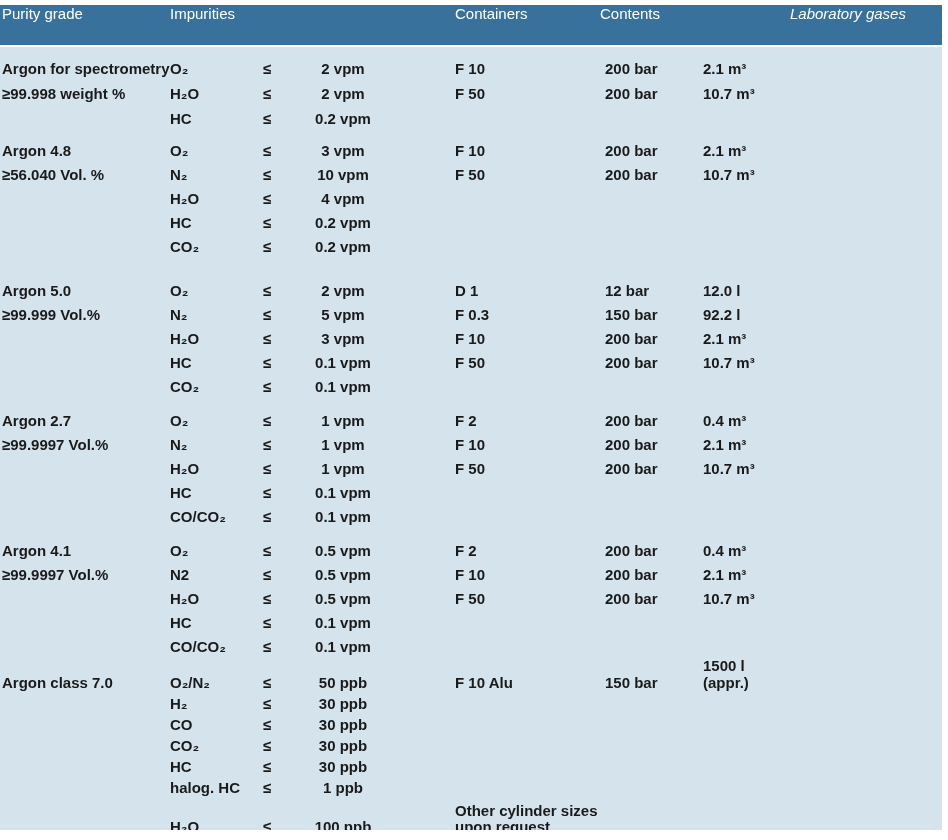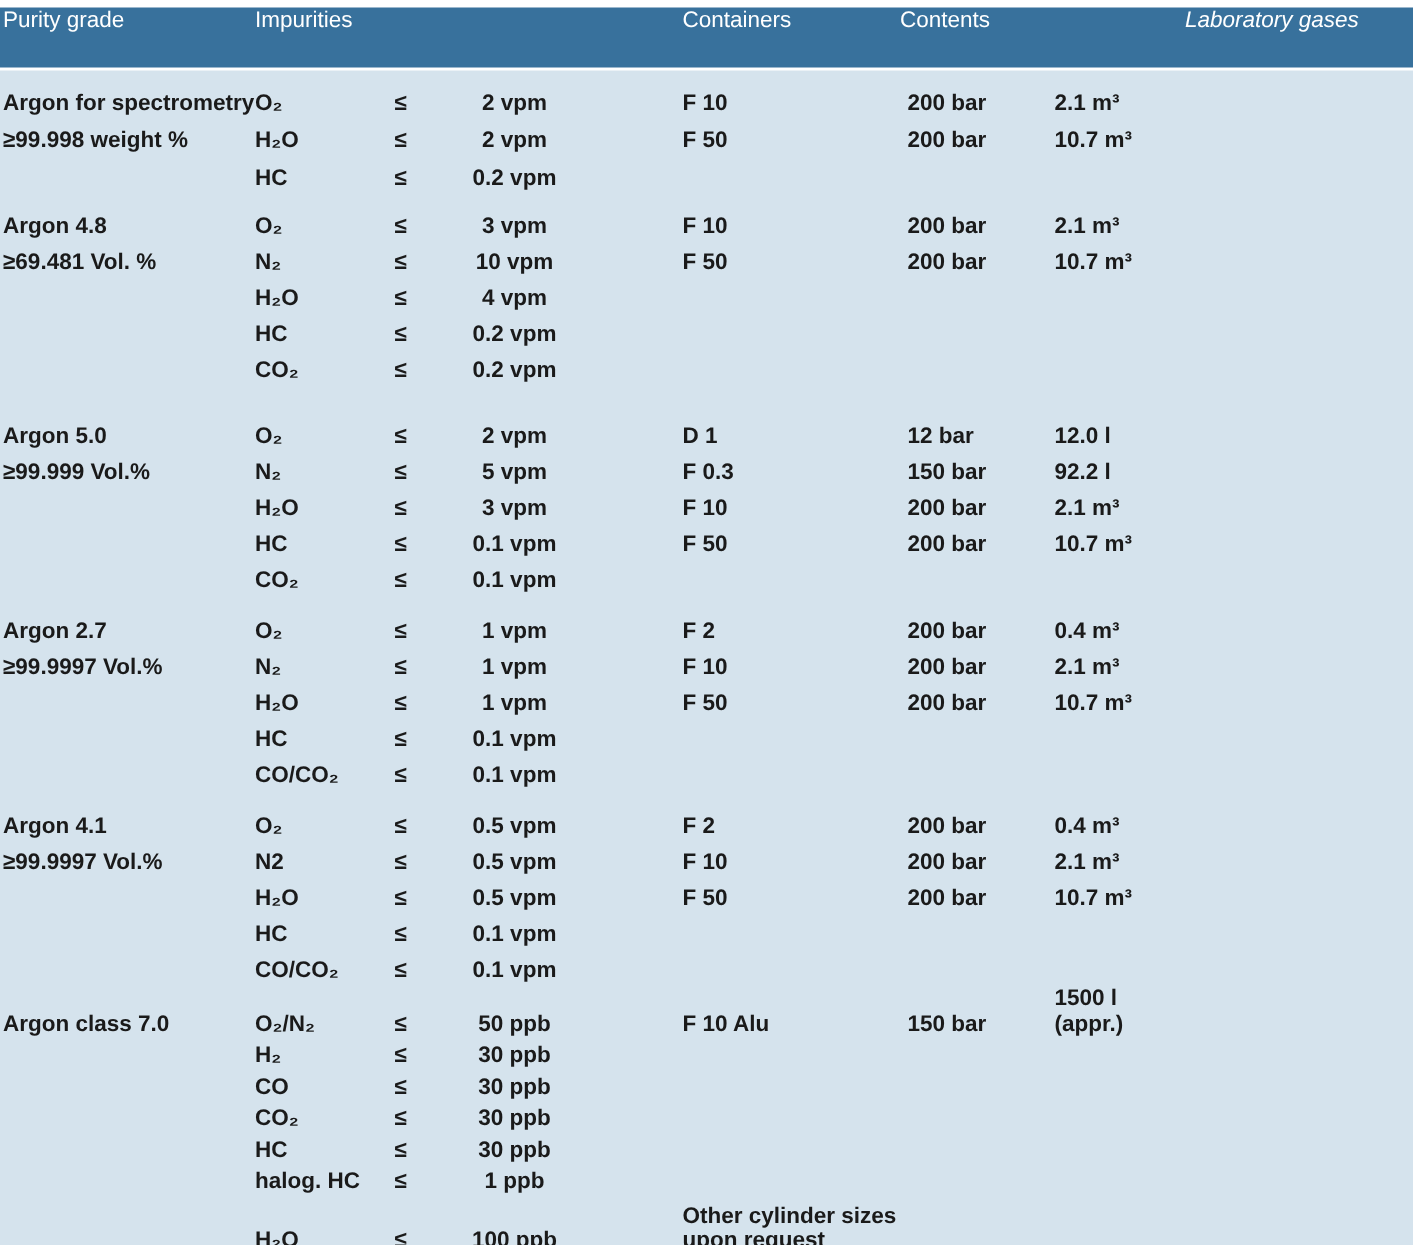--- a/index.html
+++ b/index.html
@@ -105,21 +105,21 @@
           <div class="c c-purity">Argon 4.8</div>
           <div class="c c-sub">O₂</div>
           <div class="c c-op">≤</div>
           <div class="c c-val">3 vpm</div>
           <div class="c c-spacer"></div>
           <div class="c c-cont">F 10</div>
           <div class="c c-press">200 bar</div>
           <div class="c c-vol">2.1 m³</div>
         </div>
         <div class="row">
-          <div class="c c-purity">≥69.481 Vol. %</div>
+          <div class="c c-purity">≥56.040 Vol. %</div>
           <div class="c c-sub">N₂</div>
           <div class="c c-op">≤</div>
           <div class="c c-val">10 vpm</div>
           <div class="c c-spacer"></div>
           <div class="c c-cont">F 50</div>
           <div class="c c-press">200 bar</div>
           <div class="c c-vol">10.7 m³</div>
         </div>
         <div class="row">
           <div class="c c-purity"></div>

